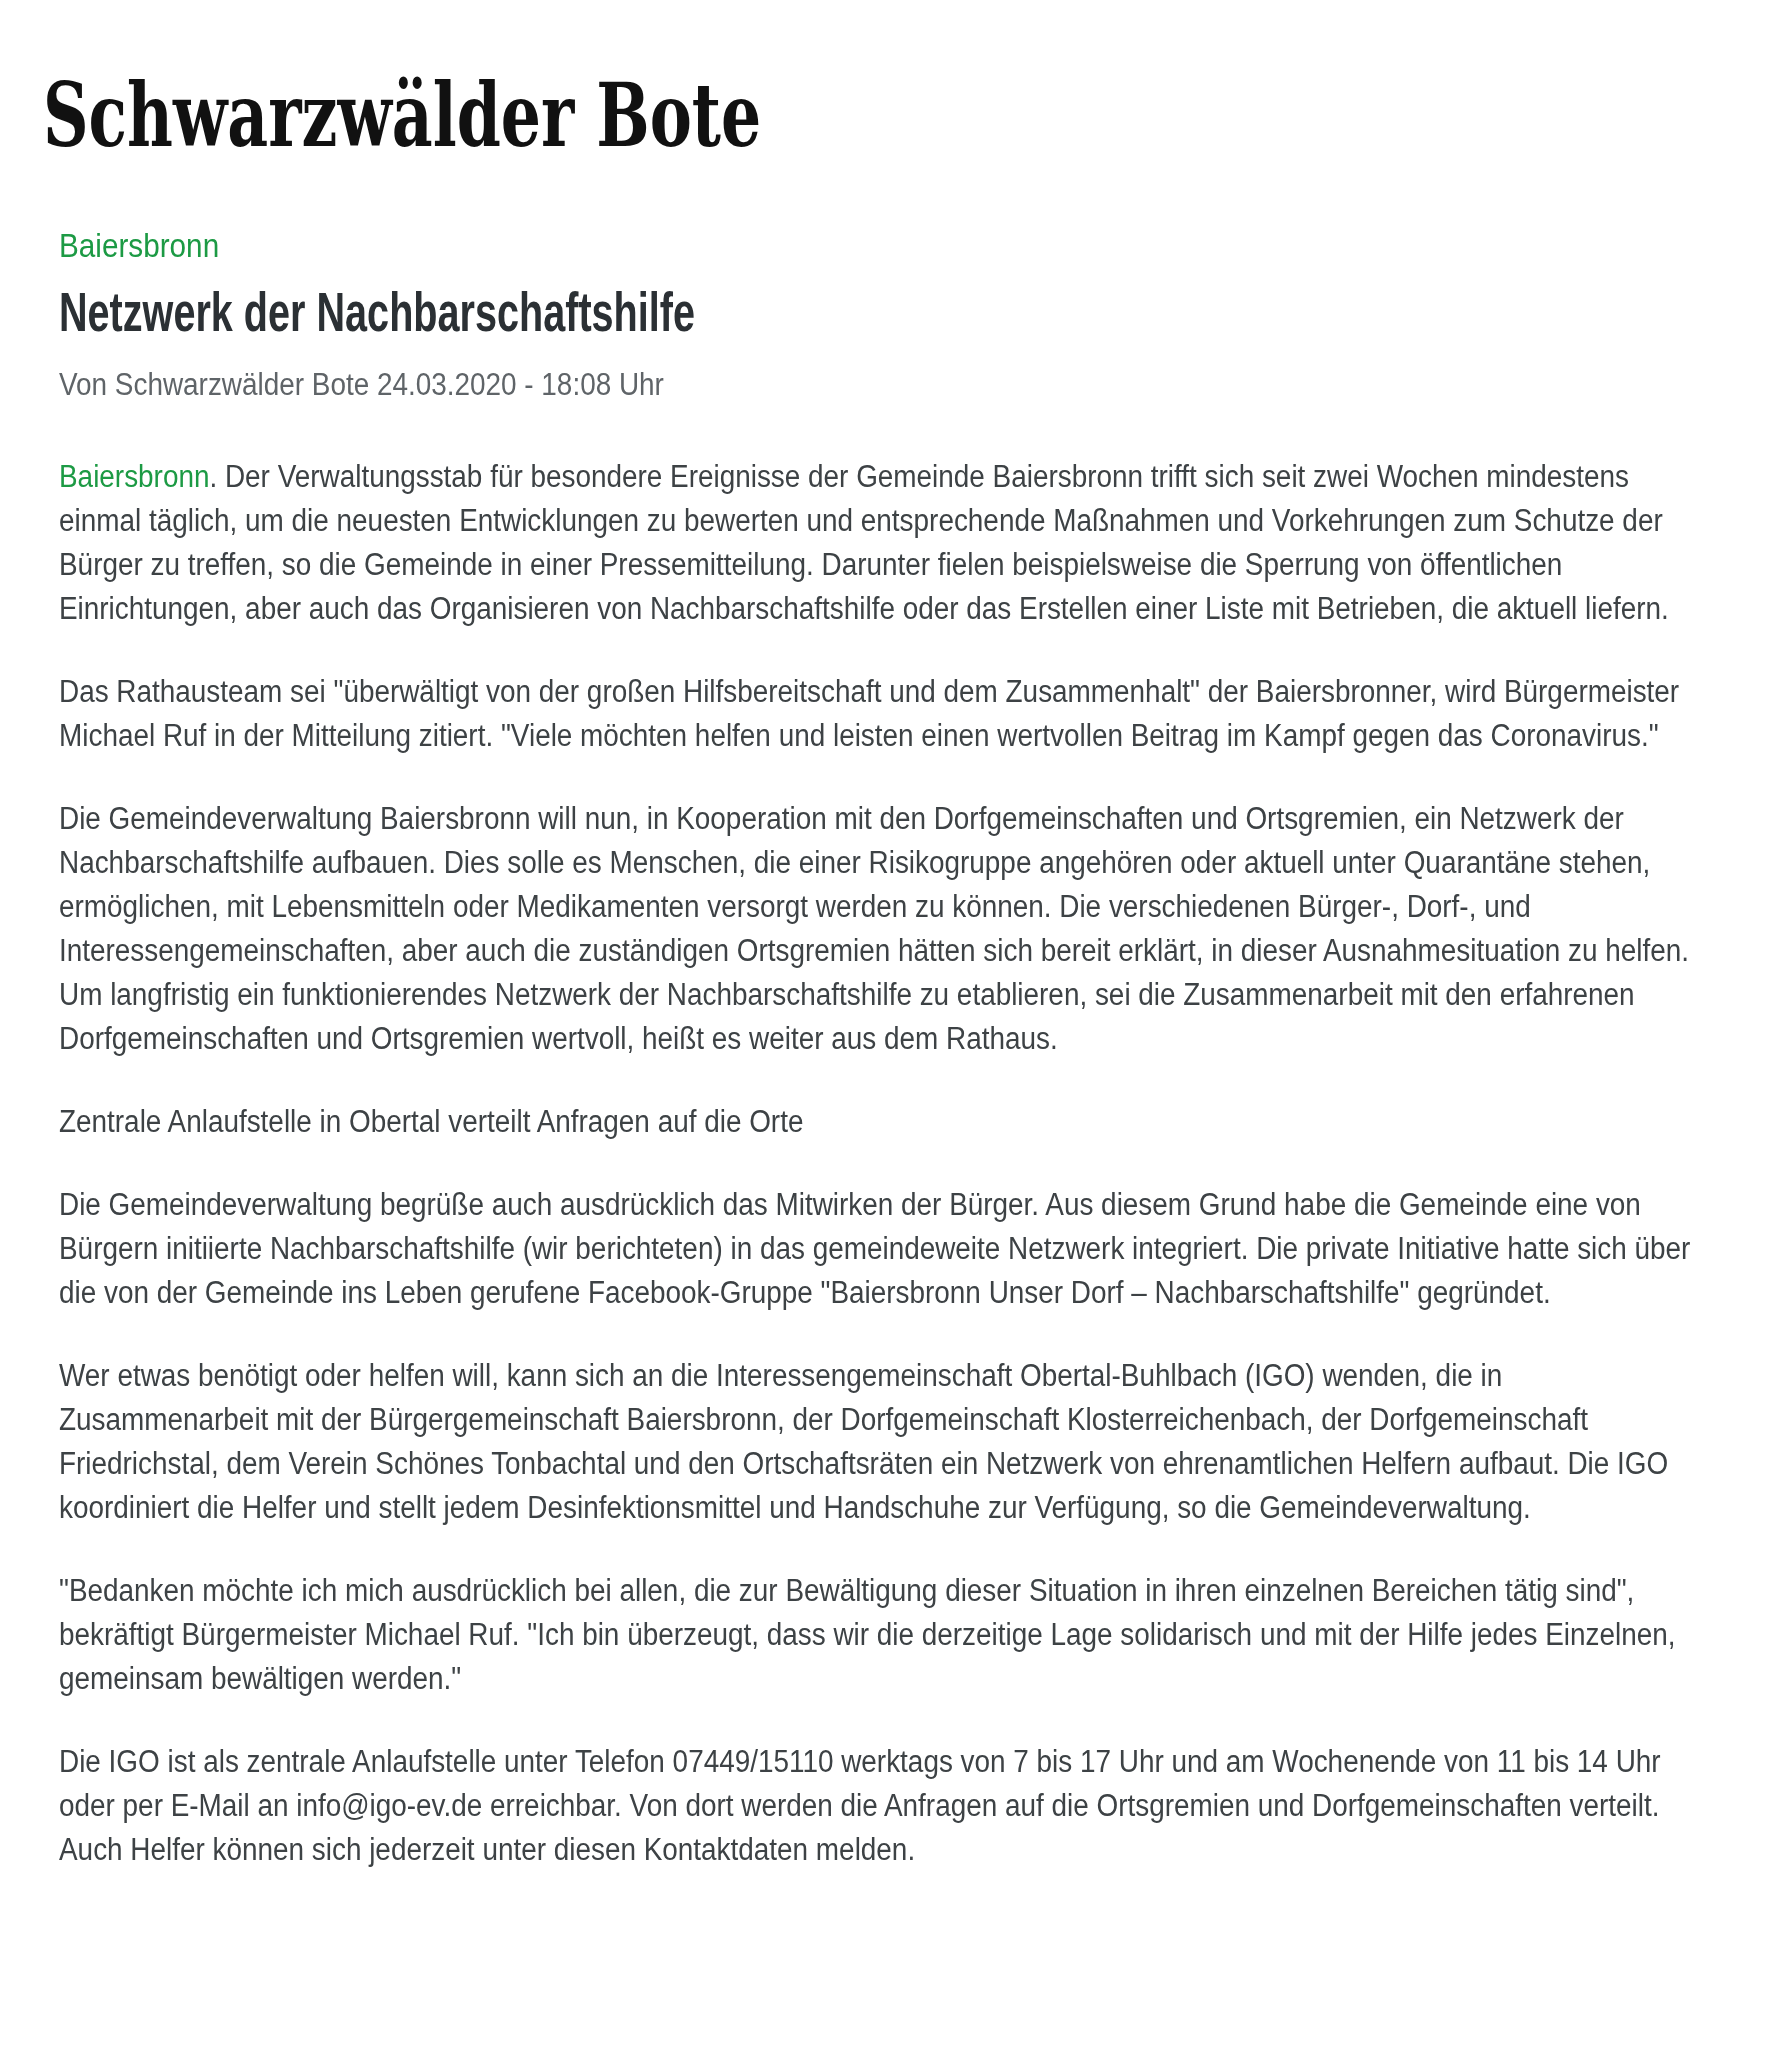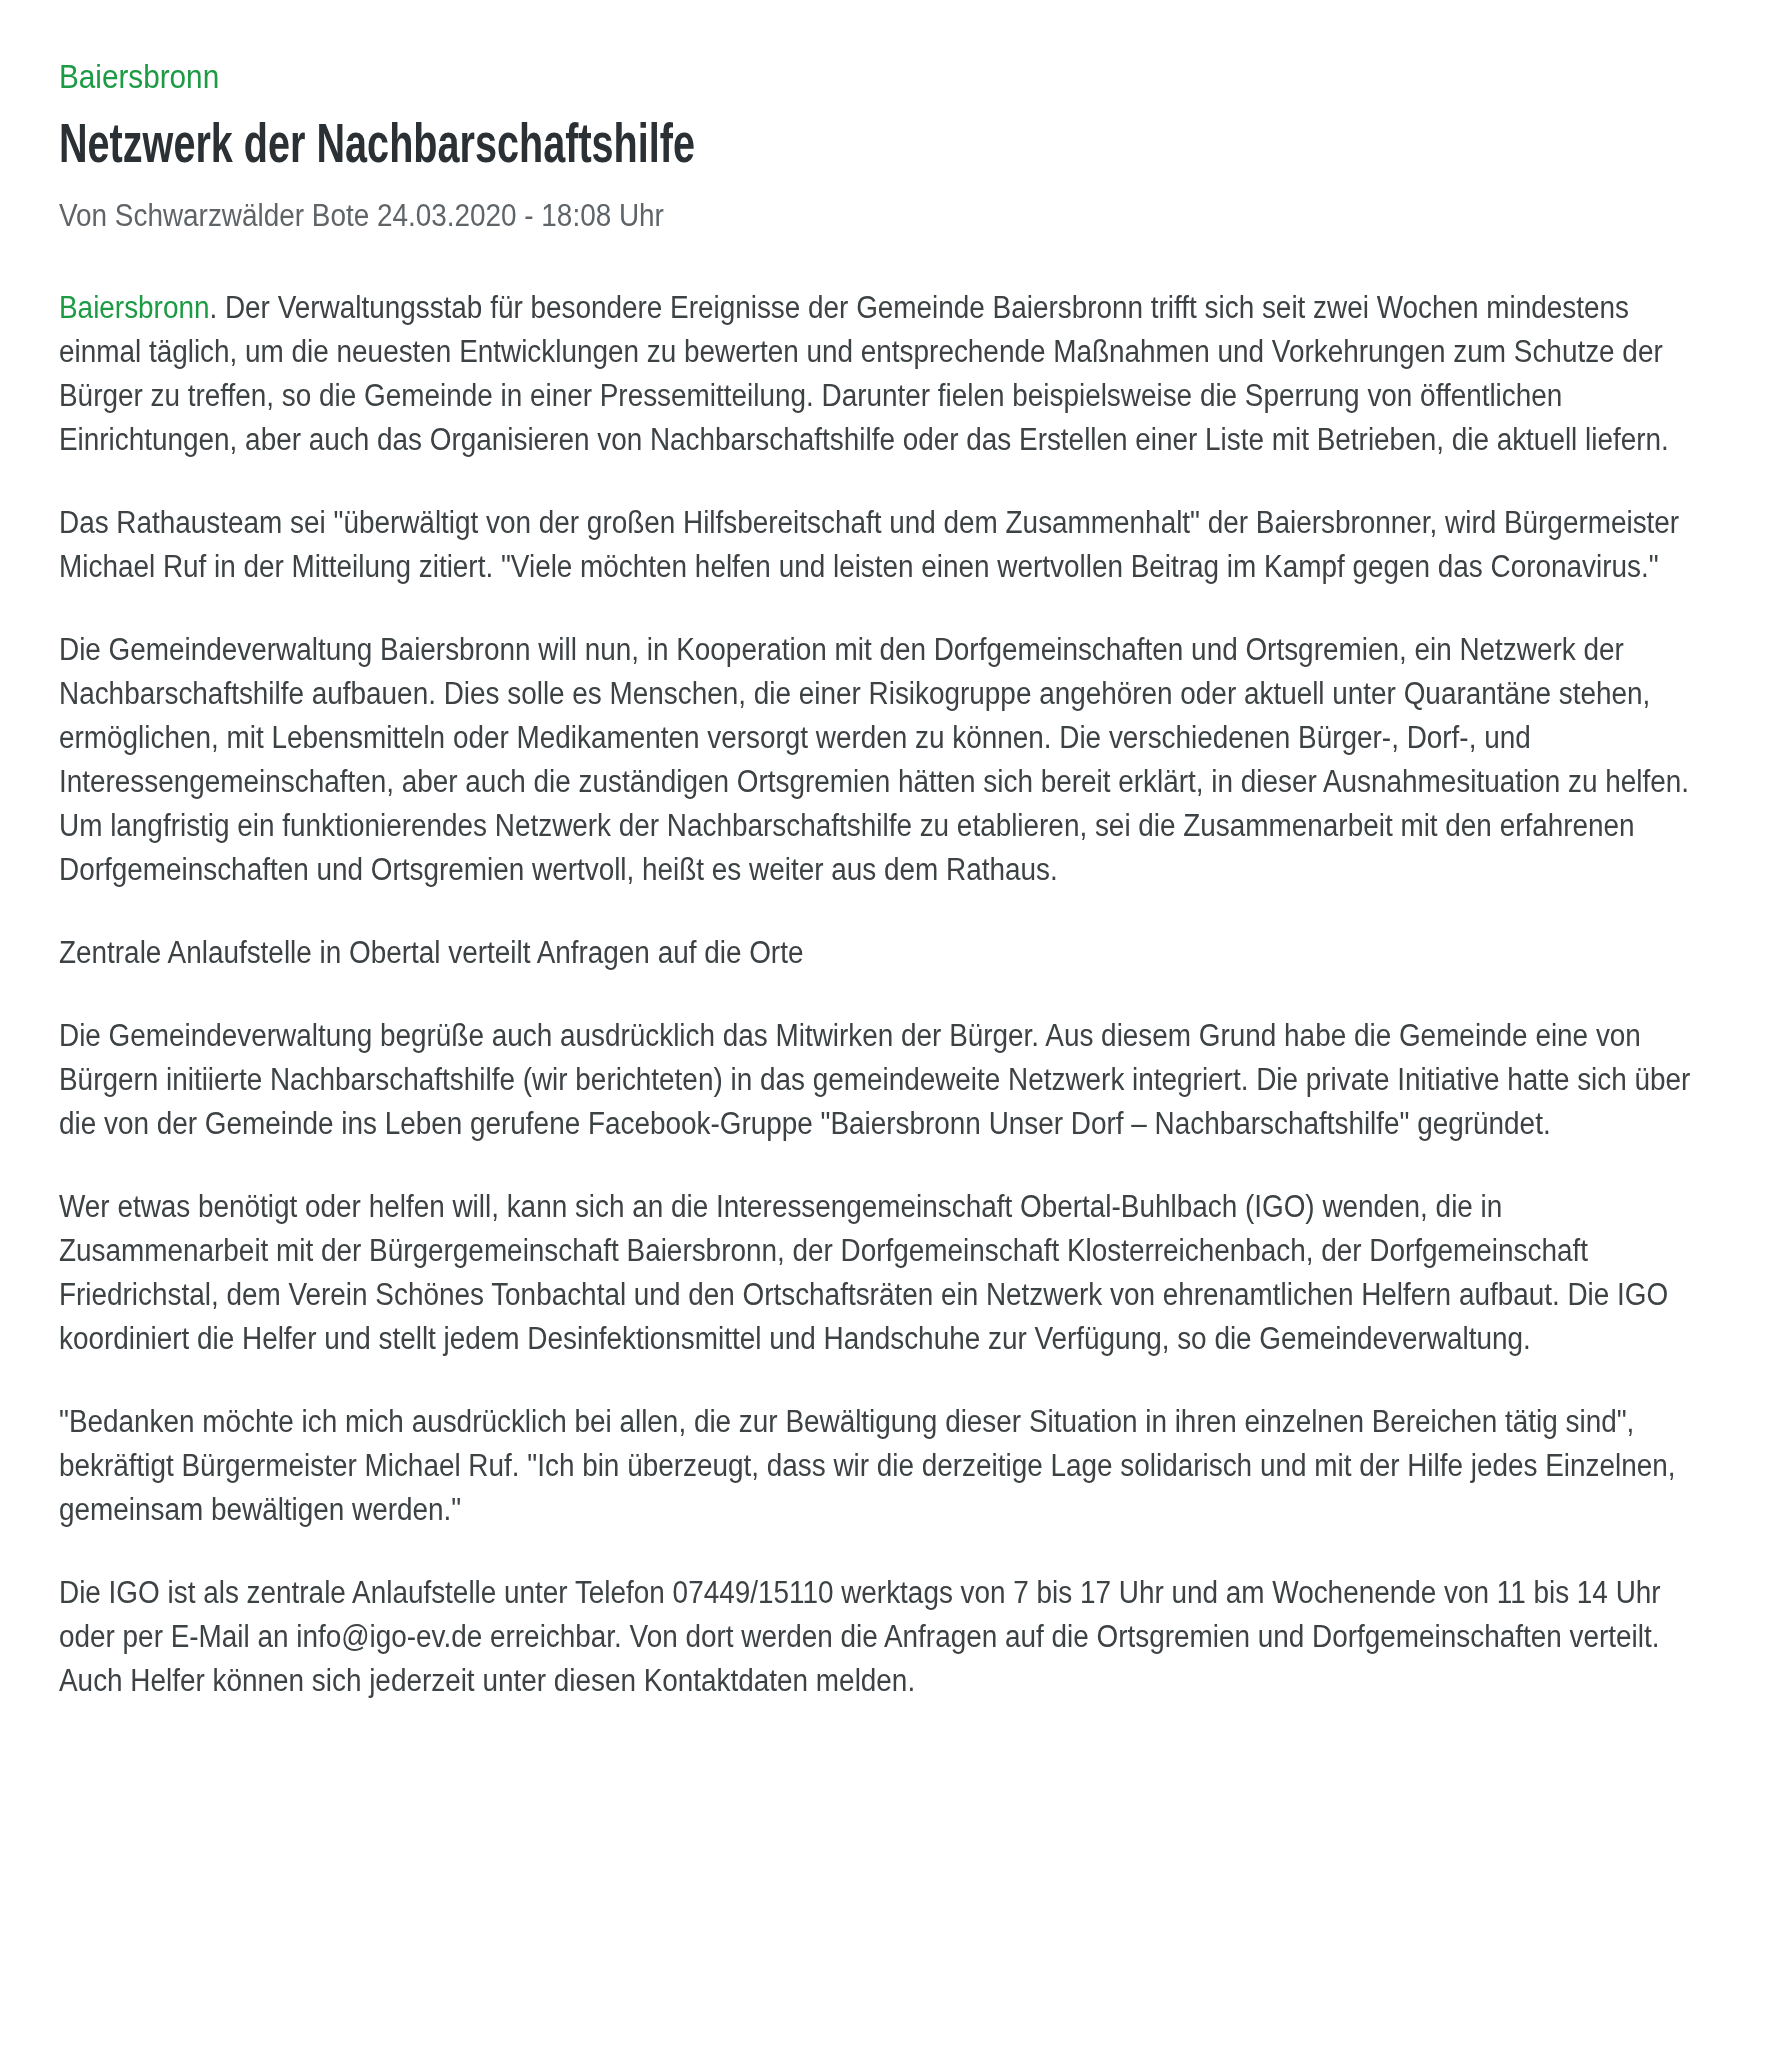--- a/index.html
+++ b/index.html
@@ -67,20 +67,27 @@
   }
   .body-copy .lead {
     color: #1c9a44;
   }
 </style>
 </head>
 <body>
 
 <div class="page">
 
+  <header class="masthead">
+    <a style="display:inline-block; text-decoration:none;">
+      <svg width="726" height="97" viewBox="0 0 930 124">
+        <text x="0" y="98" font-size="112" textLength="920" lengthAdjust="spacingAndGlyphs">Schwarzwälder Bote</text>
+      </svg>
+    </a>
+  </header>
 
   <article class="article">
 
     <a class="category">Baiersbronn</a>
 
     <h1 class="headline"><span class="squeeze">Netzwerk der Nachbarschaftshilfe</span></h1>
 
     <div class="byline">Von Schwarzwälder Bote 24.03.2020 - 18:08 Uhr</div>
 
     <div class="body-copy">

